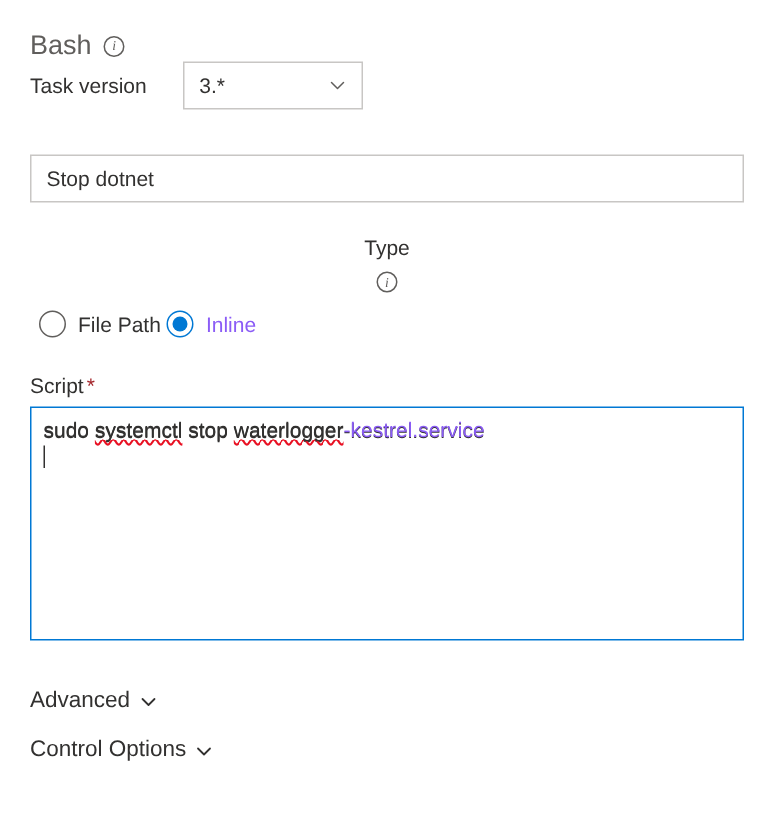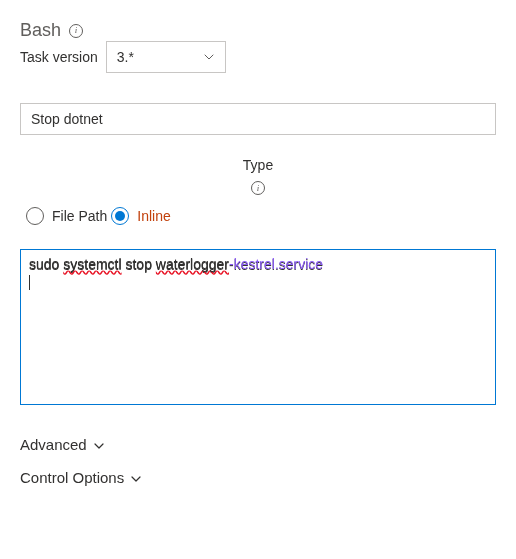--- a/index.html
+++ b/index.html
@@ -33,21 +33,21 @@
     justify-content: center;
     font-size: 9px;
     font-style: italic;
     font-family: Georgia, serif;
     color: #605e5c;
     line-height: 1;
   }
   .form-row {
     display: flex;
     align-items: center;
-    gap: 8px;
+    gap: 24px;
     margin-bottom: 30px;
   }
   .label {
     font-size: 14px;
     color: #323130;
   }
   .required {
     color: #a4262c;
     margin-left: 2px;
   }
@@ -124,21 +124,21 @@
   .radio.checked::after {
     content: "";
     position: absolute;
     width: 10px;
     height: 10px;
     background: #0078d4;
     border-radius: 50%;
     left: 3px;
     top: 3px;
   }
-  .radio-label.sel { color: #c2410c; }
+  .radio-label.sel { color: #8b5cf6; }
   .script-area {
     width: 100%;
     height: 156px;
     border: 1px solid #0078d4;
     padding: 6px 8px;
     font-size: 14px;
     font-family: "Segoe UI", sans-serif;
     color: #323130;
     resize: none;
     line-height: 1.4;
@@ -212,20 +212,23 @@
     <span class="radio"></span>
     <span class="radio-label">File Path</span>
   </div>
   <div class="radio-opt">
     <span class="radio checked"></span>
     <span class="radio-label sel">Inline</span>
   </div>
 </div>
 
 <div class="field-group">
+  <label class="field-label">
+    <span>Script</span><span class="required">*</span>
+  </label>
   <div class="script-wrap">
     <textarea class="script-area" spellcheck="false" style="">sudo systemctl stop waterlogger-kestrel.service</textarea>
     <div class="script-overlay"><span style="color:#323130">sudo </span><span class="spell-under" style="color:#323130">systemctl</span><span style="color:#323130"> stop </span><span class="spell-under" style="color:#323130">waterlogger</span><span style="color:#8b5cf6">-kestrel.service</span></div>
     <div class="caret"></div>
   </div>
 </div>
 
 <div class="section-toggle">
   <span>Advanced</span>
   <span class="chev">

